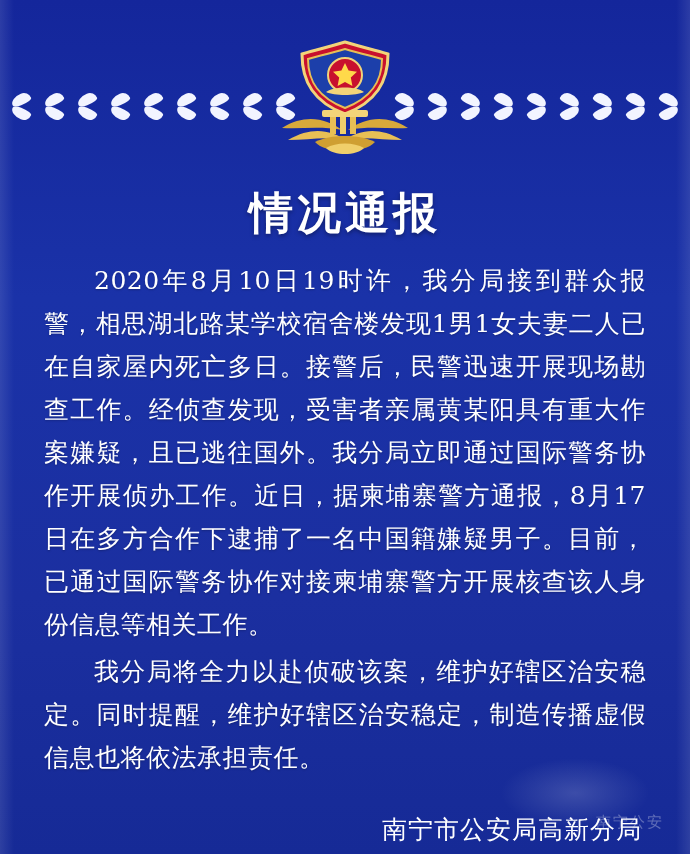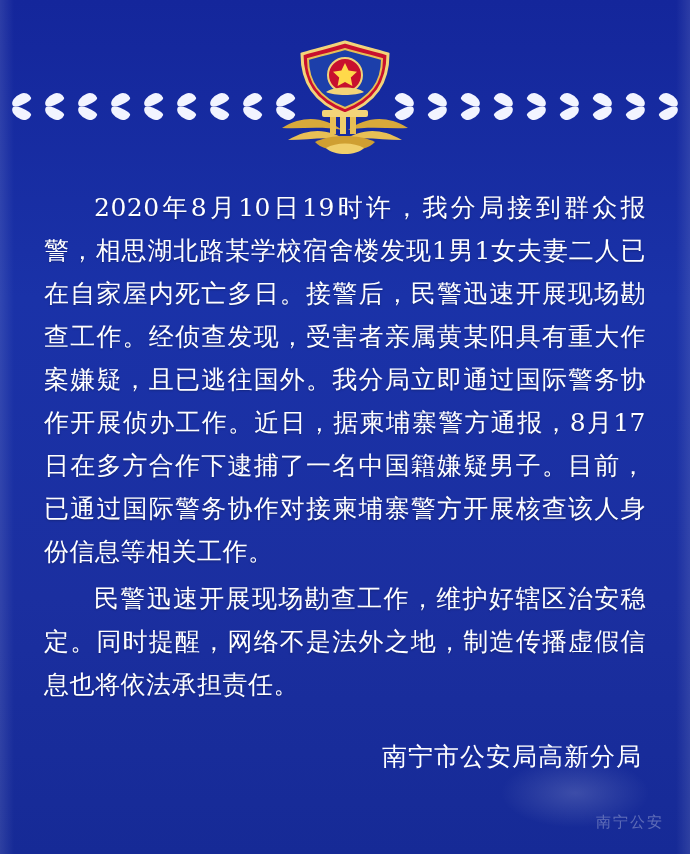--- a/index.html
+++ b/index.html
@@ -90,21 +90,21 @@
     font-size: 44px;
     font-weight: bold;
     letter-spacing: 4px;
     margin-top: 24px;
     text-shadow: 0 2px 4px rgba(0,0,0,0.35);
     font-family: "DejaVu Serif", serif;
   }
 
   
   .body-text {
-    margin: 26px 44px 0 44px;
+    margin: 16px 44px 0 44px;
     color: #ffffff;
     font-size: 25px;
     line-height: 1.72;
     letter-spacing: 0.5px;
     text-align: justify;
     font-family: "DejaVu Serif", serif;
     text-shadow: 0 1px 2px rgba(0,0,0,0.25);
   }
   .para { margin: 0 0 4px 0; text-indent: 2em; }
 
@@ -192,23 +192,24 @@
         <path d="M75 12 C95 18 112 22 118 24 C118 52 106 72 75 84 C44 72 32 52 32 24 C38 22 55 18 75 12 Z" fill="#c8102e" stroke="#f2d479" stroke-width="3"></path>
         <path d="M75 19 C92 24 106 27 112 29 C112 52 101 68 75 78 C49 68 38 52 38 29 C44 27 58 24 75 19 Z" fill="#1c3faa" stroke="#e8bf55" stroke-width="2"></path>
 
         <circle cx="75" cy="45" r="17" fill="#c8102e" stroke="#f2d479" stroke-width="2"></circle>
         <path d="M75 33 l3.6 7.6 8.4 1.1 -6.2 5.9 1.6 8.3 -7.4 -4 -7.4 4 1.6 -8.3 -6.2 -5.9 8.4 -1.1 Z" fill="#ffd94a"></path>
         <path d="M56 62 C64 56 86 56 94 62 C86 66 64 66 56 62 Z" fill="#f2d479"></path>
       </svg>
     </div>
   </div>
 
+  <div class="title">情况通报</div>
 
   <div class="body-text">
     <p class="para">2020年8月10日19时许，我分局接到群众报警，相思湖北路某学校宿舍楼发现1男1女夫妻二人已在自家屋内死亡多日。接警后，民警迅速开展现场勘查工作。经侦查发现，受害者亲属黄某阳具有重大作案嫌疑，且已逃往国外。我分局立即通过国际警务协作开展侦办工作。近日，据柬埔寨警方通报，8月17日在多方合作下逮捕了一名中国籍嫌疑男子。目前，已通过国际警务协作对接柬埔寨警方开展核查该人身份信息等相关工作。</p>
-    <p class="para">民警迅速开展现场勘查工作，维护好辖区治安稳定。同时提醒，网络不是法外之地，制造传播虚假信息也将依法承担责任。</p>
+    <p class="para">我分局将全力以赴侦破该案，维护好辖区治安稳定。同时提醒，维护好辖区治安稳定，制造传播虚假信息也将依法承担责任。</p>
   </div>
 
   <div class="sign">南宁市公安局高新分局</div>
 
   <div class="glow"></div>
   <div class="watermark">南宁公安</div>
 </div>
 
 </body></html>

